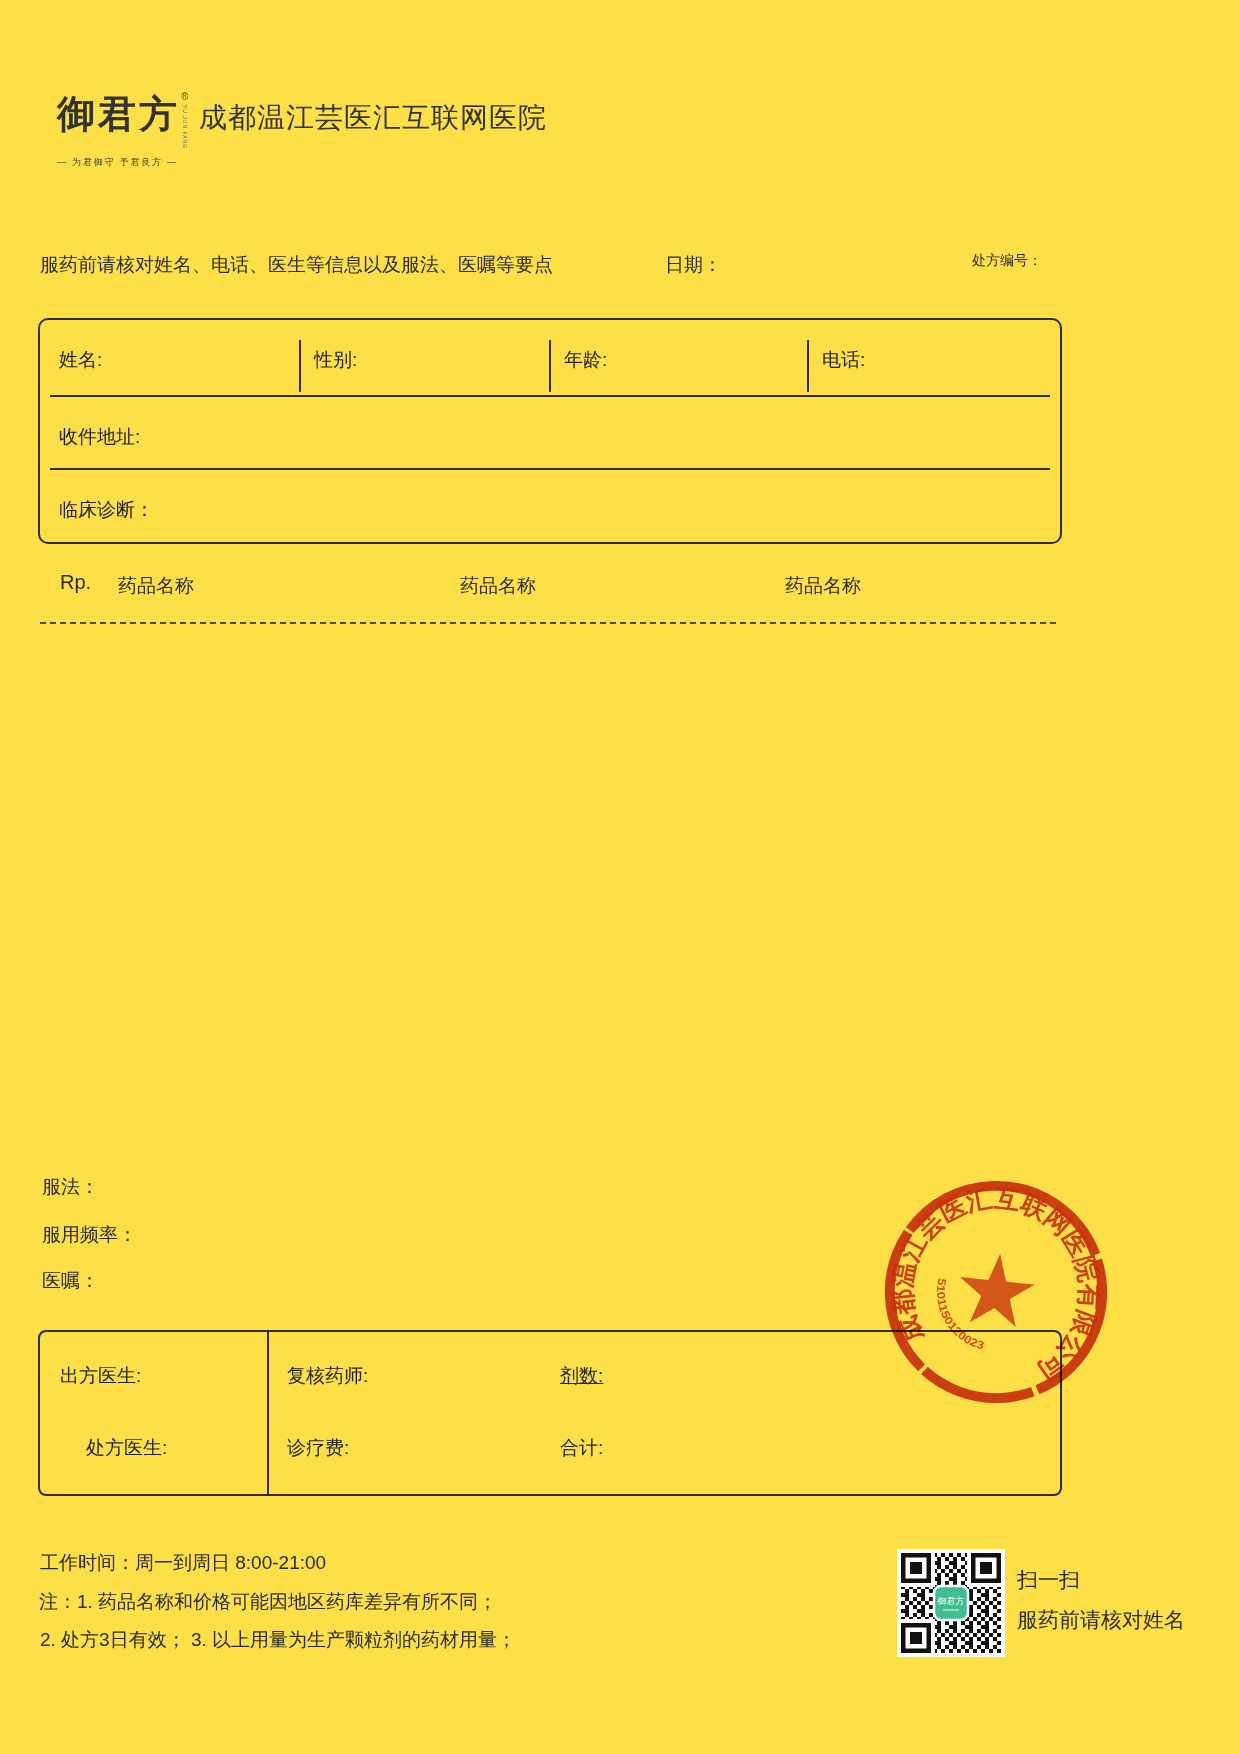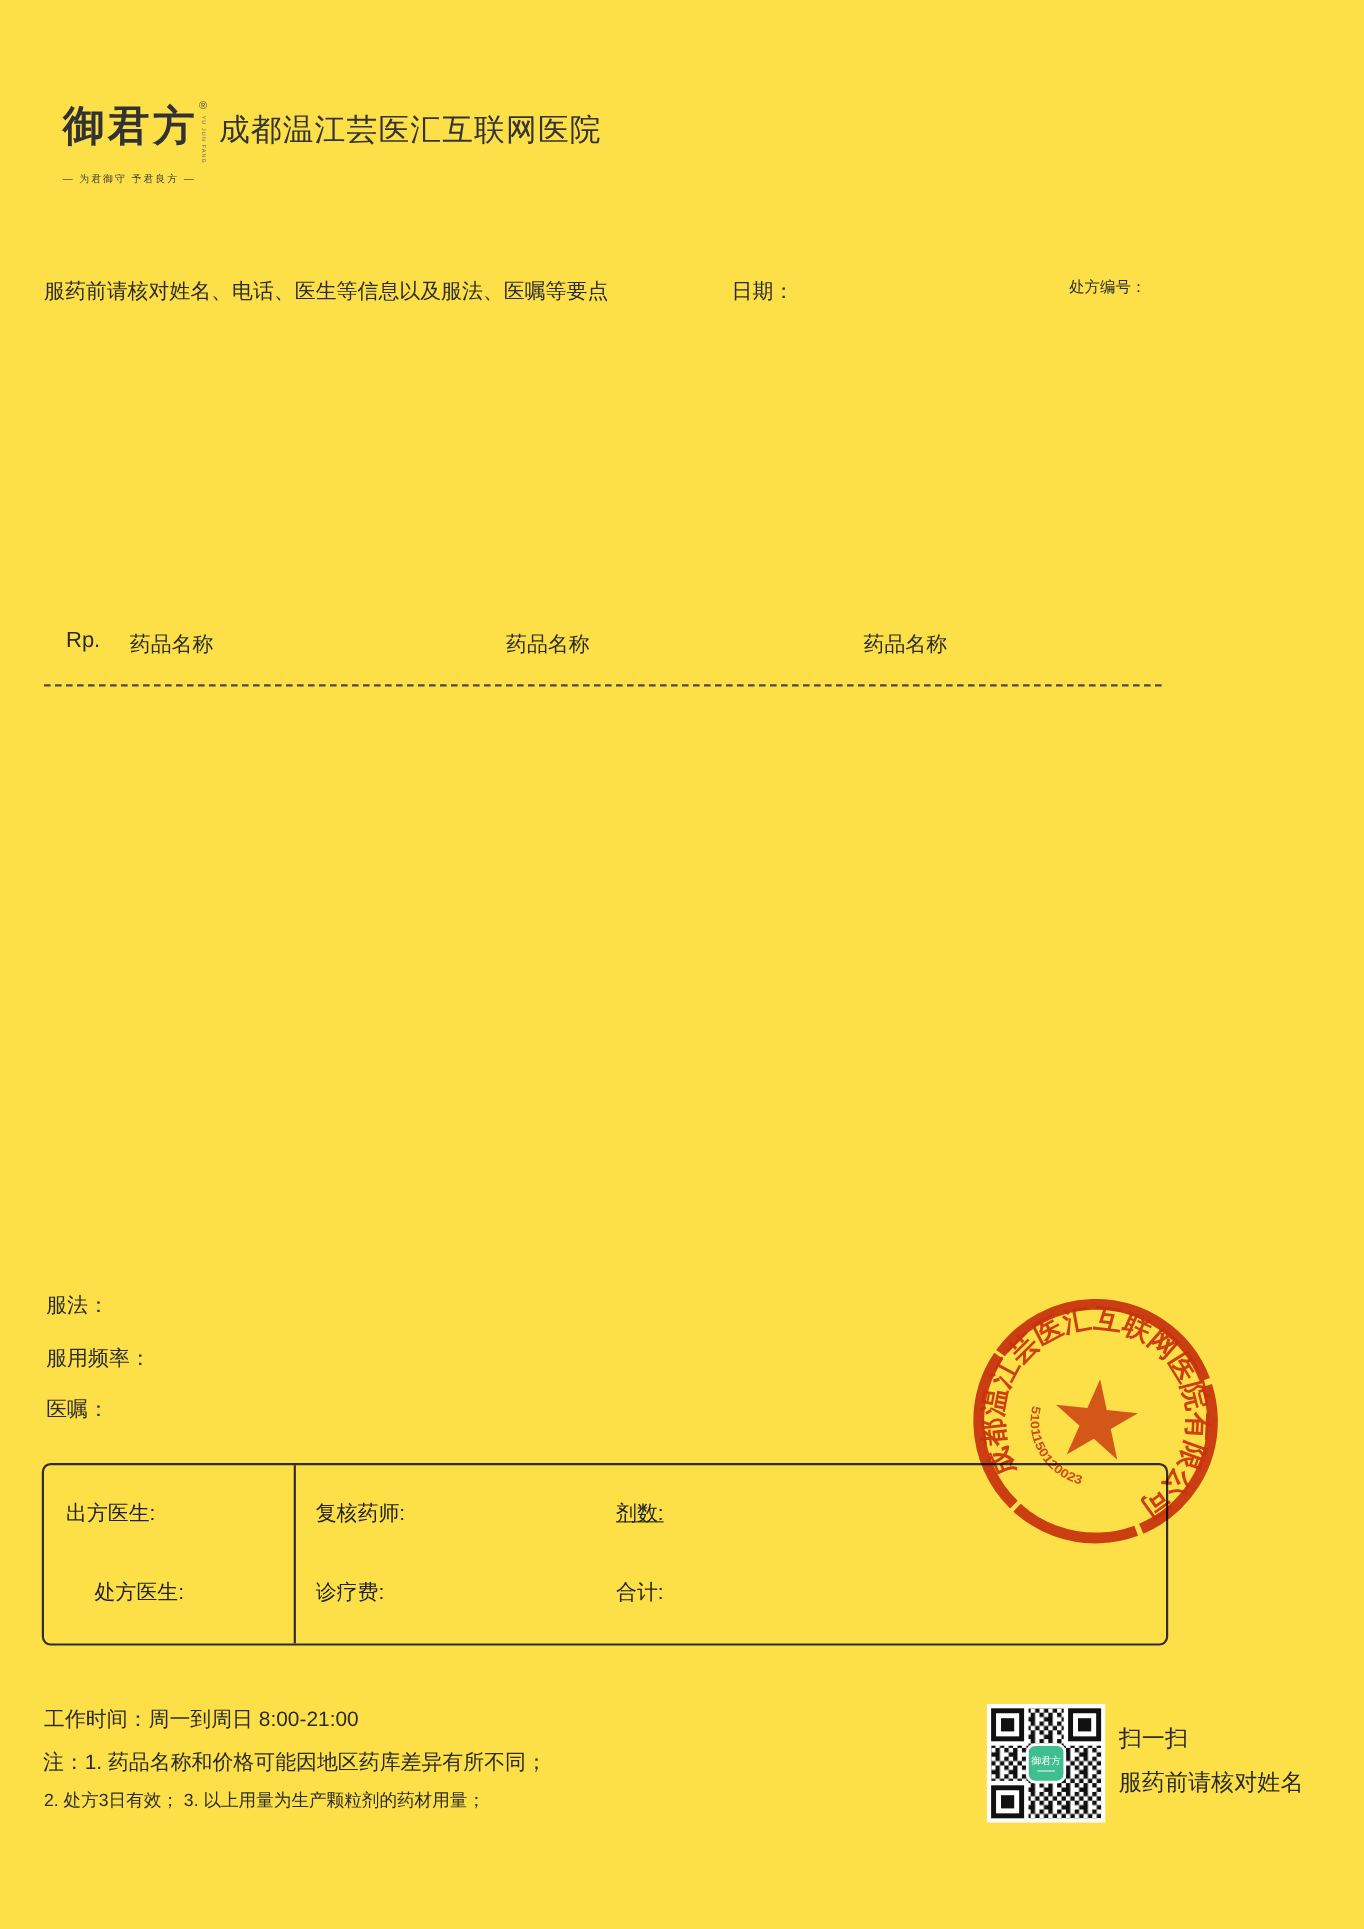--- a/index.html
+++ b/index.html
@@ -60,21 +60,21 @@
   .s-issue{left:20px;top:31px;}  .s-review{left:247px;top:31px;}  .s-dose{left:520px;top:31px;text-decoration:underline;}
   .s-presc{left:20px;top:103px;margin-left:26px;} .s-fee{left:247px;top:103px;}    .s-total{left:520px;top:103px;}
 
   
   .stamp{position:absolute;left:878px;top:1174px;width:236px;height:236px;
          mix-blend-mode:multiply;opacity:.93;z-index:5;transform:rotate(-2deg);}
 
   
   .footer-hours{left:40px;top:1550px;font-size:19px;}
   .footer-note1{left:39px;top:1589px;font-size:19px;}
-  .footer-note2{left:40px;top:1627px;font-size:16px;}
+  .footer-note2{left:40px;top:1627px;font-size:19px;}
   .qr{position:absolute;left:897px;top:1549px;width:108px;height:108px;}
   .scan-title{left:1017px;top:1566px;font-size:21px;}
   .scan-sub{left:1017px;top:1606px;font-size:21px;}
 </style>
 </head>
 <body>
 
 <div class="page">
 
   <div class="logo-block">
@@ -86,20 +86,33 @@
       </span>
     </div>
     <div class="logo-tagline">— 为君御守 予君良方 —</div>
   </div>
   <h1 class="hospital">成都温江芸医汇互联网医院</h1>
 
   <div class="abs notice-hint">服药前请核对姓名、电话、医生等信息以及服法、医嘱等要点</div>
   <div class="abs notice-date">日期：</div>
   <div class="abs notice-rxno">处方编号：</div>
 
+  <section class="patient-box">
+    <span class="pb-label lbl-name">姓名:</span>
+    <span class="pb-label lbl-gender">性别:</span>
+    <span class="pb-label lbl-age">年龄:</span>
+    <span class="pb-label lbl-phone">电话:</span>
+    <span class="vdiv vdiv1"></span>
+    <span class="vdiv vdiv2"></span>
+    <span class="vdiv vdiv3"></span>
+    <span class="hline hline1"></span>
+    <span class="pb-label lbl-address">收件地址:</span>
+    <span class="hline hline2"></span>
+    <span class="pb-label lbl-diagnosis">临床诊断：</span>
+  </section>
 
   <div class="abs rp-label">Rp.</div>
   <div class="abs rp-col1">药品名称</div>
   <div class="abs rp-col2">药品名称</div>
   <div class="abs rp-col3">药品名称</div>
   <div class="dashed-line"></div>
 
   <div class="abs usage-method">服法：</div>
   <div class="abs usage-freq">服用频率：</div>
   <div class="abs usage-advice">医嘱：</div>

